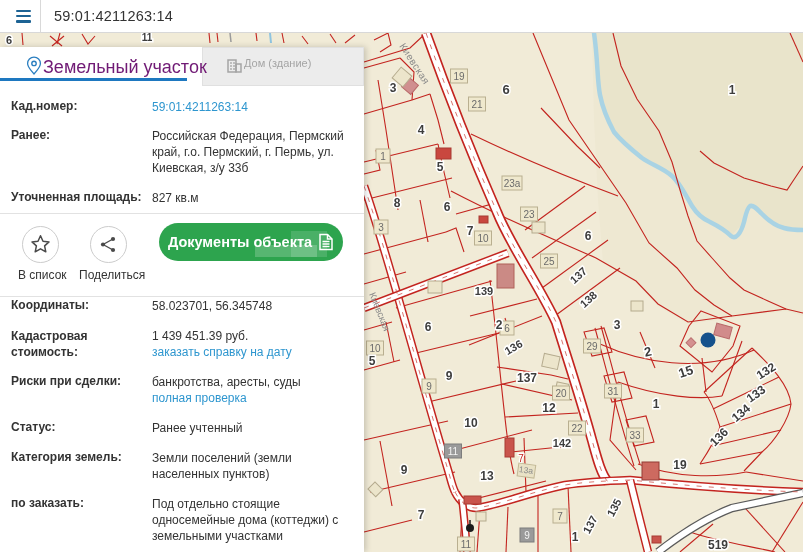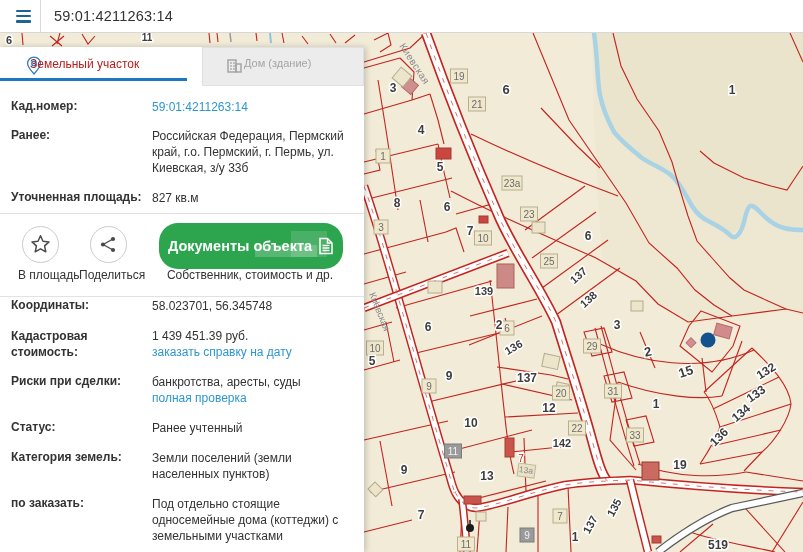--- a/index.html
+++ b/index.html
@@ -10,30 +10,30 @@
   #topbar { position:absolute; left:0; top:0; width:803px; height:33px; background:#fff; border-bottom:1px solid #d8d8d8; z-index:30; }
   #burger { position:absolute; left:16px; top:10px; width:15px; height:13px; }
   #burger span { display:block; width:15px; height:2.4px; background:#1d6394; margin-bottom:2.7px; border-radius:1px; }
   #tb-div { position:absolute; left:40px; top:0; width:1px; height:33px; background:#d9d9d9; }
   #tb-text { position:absolute; left:54px; top:8px; font-size:14.5px; color:#333; letter-spacing:0.2px; }
   
   #panel { position:absolute; left:0; top:47px; width:364px; height:505px; background:#fff; z-index:20; box-shadow:2px 0 6px rgba(0,0,0,0.18); }
   .tabbar { position:absolute; left:0; top:0; width:364px; height:39px; }
   .tab-active { position:absolute; left:0; top:0; width:190px; height:39px; background:#fff; }
   .tab-underline { position:absolute; left:0; top:31px; width:187px; height:3px; background:#1e78c0; }
-  .tab-active-lbl { position:absolute; left:30px; top:10px; font-size:12px; color:#b91c1c; font-weight:400; }
+  .tab-active-lbl { position:absolute; left:43px; top:10px; font-size:18px; color:#701a75; font-weight:400; }
   .tab-inactive { position:absolute; left:202px; top:0; width:162px; height:39px; background:#ececec; border:1px solid #e0e0e0; }
   .tab-inactive-lbl { position:absolute; left:42px; top:10px; font-size:11px; color:#a5a5a5; }
   .row-label { position:absolute; left:11px; font-size:12px; font-weight:700; color:#333; }
   .row-value { position:absolute; left:152px; font-size:12px; color:#333; line-height:16px; white-space:nowrap; }
   .link { color:#2e96cf; }
   .hr { position:absolute; left:0; width:364px; height:1px; background:#e2e2e2; }
   .circle { position:absolute; width:37px; height:37px; border:1px solid #ccc; border-radius:50%; background:#fff; }
   .under-lbl { position:absolute; font-size:12px; color:#333; }
-  #greenbtn { position:absolute; left:159px; top:176px; width:184px; height:46px; background:#2da44e; border-radius:19px; color:#fff; font-weight:700; font-size:14.5px; display:flex; align-items:center; justify-content:center; overflow:hidden;}
+  #greenbtn { position:absolute; left:159px; top:176px; width:184px; height:38px; background:#2da44e; border-radius:19px; color:#fff; font-weight:700; font-size:14.5px; display:flex; align-items:center; justify-content:center; overflow:hidden;}
   #subtitle { position:absolute; left:152px; top:221px; width:196px; text-align:center; font-size:12px; color:#333; white-space:nowrap; }
 </style>
 </head>
 <body>
 <div id="stage">
 
 <svg id="map" width="803" height="552" style="position:absolute;left:0;top:0;" viewBox="0 0 803 552">
 <rect x="0" y="33" width="803" height="519" fill="#f1ebd7"></rect>
 <polygon points="592,33 803,33 803,316 786,311 732,318 688,324 658,306 636,283 603,263 598,200 594,120" fill="#eee8d2"></polygon>
 <polygon points="594,33 600,95 614,132 642,158 672,176 692,206 710,222 731,236 744,222 750,206 762,214 784,228 803,230 803,33" fill="#e9e4cb"></polygon>
@@ -301,36 +301,35 @@
       <path d="M10.5 1.8 L13 7.2 L19 7.9 L14.6 11.9 L15.8 17.8 L10.5 14.8 L5.2 17.8 L6.4 11.9 L2 7.9 L8 7.2 Z" fill="none" stroke="#4a4a4a" stroke-width="1.5" stroke-linejoin="round"></path>
     </svg>
     <div class="circle" style="left:90px;top:179px;"></div>
     <svg class="abs" style="left:99px;top:188px;" width="19" height="19" viewBox="0 0 19 19">
       <circle cx="4" cy="9.5" r="2.1" fill="#4a4a4a"></circle>
       <circle cx="14" cy="4" r="2.1" fill="#4a4a4a"></circle>
       <circle cx="14" cy="15" r="2.1" fill="#4a4a4a"></circle>
       <line x1="4" y1="9.5" x2="14" y2="4" stroke="#4a4a4a" stroke-width="1.4"></line>
       <line x1="4" y1="9.5" x2="14" y2="15" stroke="#4a4a4a" stroke-width="1.4"></line>
     </svg>
-    <div class="under-lbl" style="left:18px;top:221px;">В площадь</div>
+    <div class="under-lbl" style="left:18px;top:221px;">В список</div>
     <div class="under-lbl" style="left:79px;top:221px;">Поделиться</div>
 
     <div id="greenbtn">
         <span style="margin-right:6px;">Документы объекта</span>
         <svg width="16" height="18" viewBox="0 0 16 18" style="vertical-align:-3px;">
           <path d="M2 1.5 H9.5 L14 6 V16.5 H2 Z" fill="none" stroke="#fff" stroke-width="1.5"></path>
           <path d="M9.5 1.5 V6 H14" fill="none" stroke="#fff" stroke-width="1.5"></path>
           <line x1="4.5" y1="8.5" x2="11.5" y2="8.5" stroke="#fff" stroke-width="1.3"></line>
           <line x1="4.5" y1="11" x2="11.5" y2="11" stroke="#fff" stroke-width="1.3"></line>
           <line x1="4.5" y1="13.5" x2="11.5" y2="13.5" stroke="#fff" stroke-width="1.3"></line>
         </svg>
       <div class="abs" style="left:96px;top:22px;width:62px;height:12px;background:rgba(255,255,255,0.2);"></div>
       <div class="abs" style="left:132px;top:8px;width:36px;height:26px;background:rgba(255,255,255,0.14);"></div>
     </div>
-    <div id="subtitle">Собственник, стоимость и др.</div>
 
     <div class="hr" style="top:249px;"></div>
 
     <div class="row-label" style="top:251px;">Координаты:</div>
     <div class="row-value" style="top:251px;">58.023701, 56.345748</div>
 
     <div class="row-label" style="top:281px;width:130px;line-height:16px;">Кадастровая стоимость:</div>
     <div class="row-value" style="top:281px;">1 439 451.39 руб.<br><span class="link">заказать справку на дату</span></div>
 
     <div class="row-label" style="top:327px;">Риски при сделки:</div>

